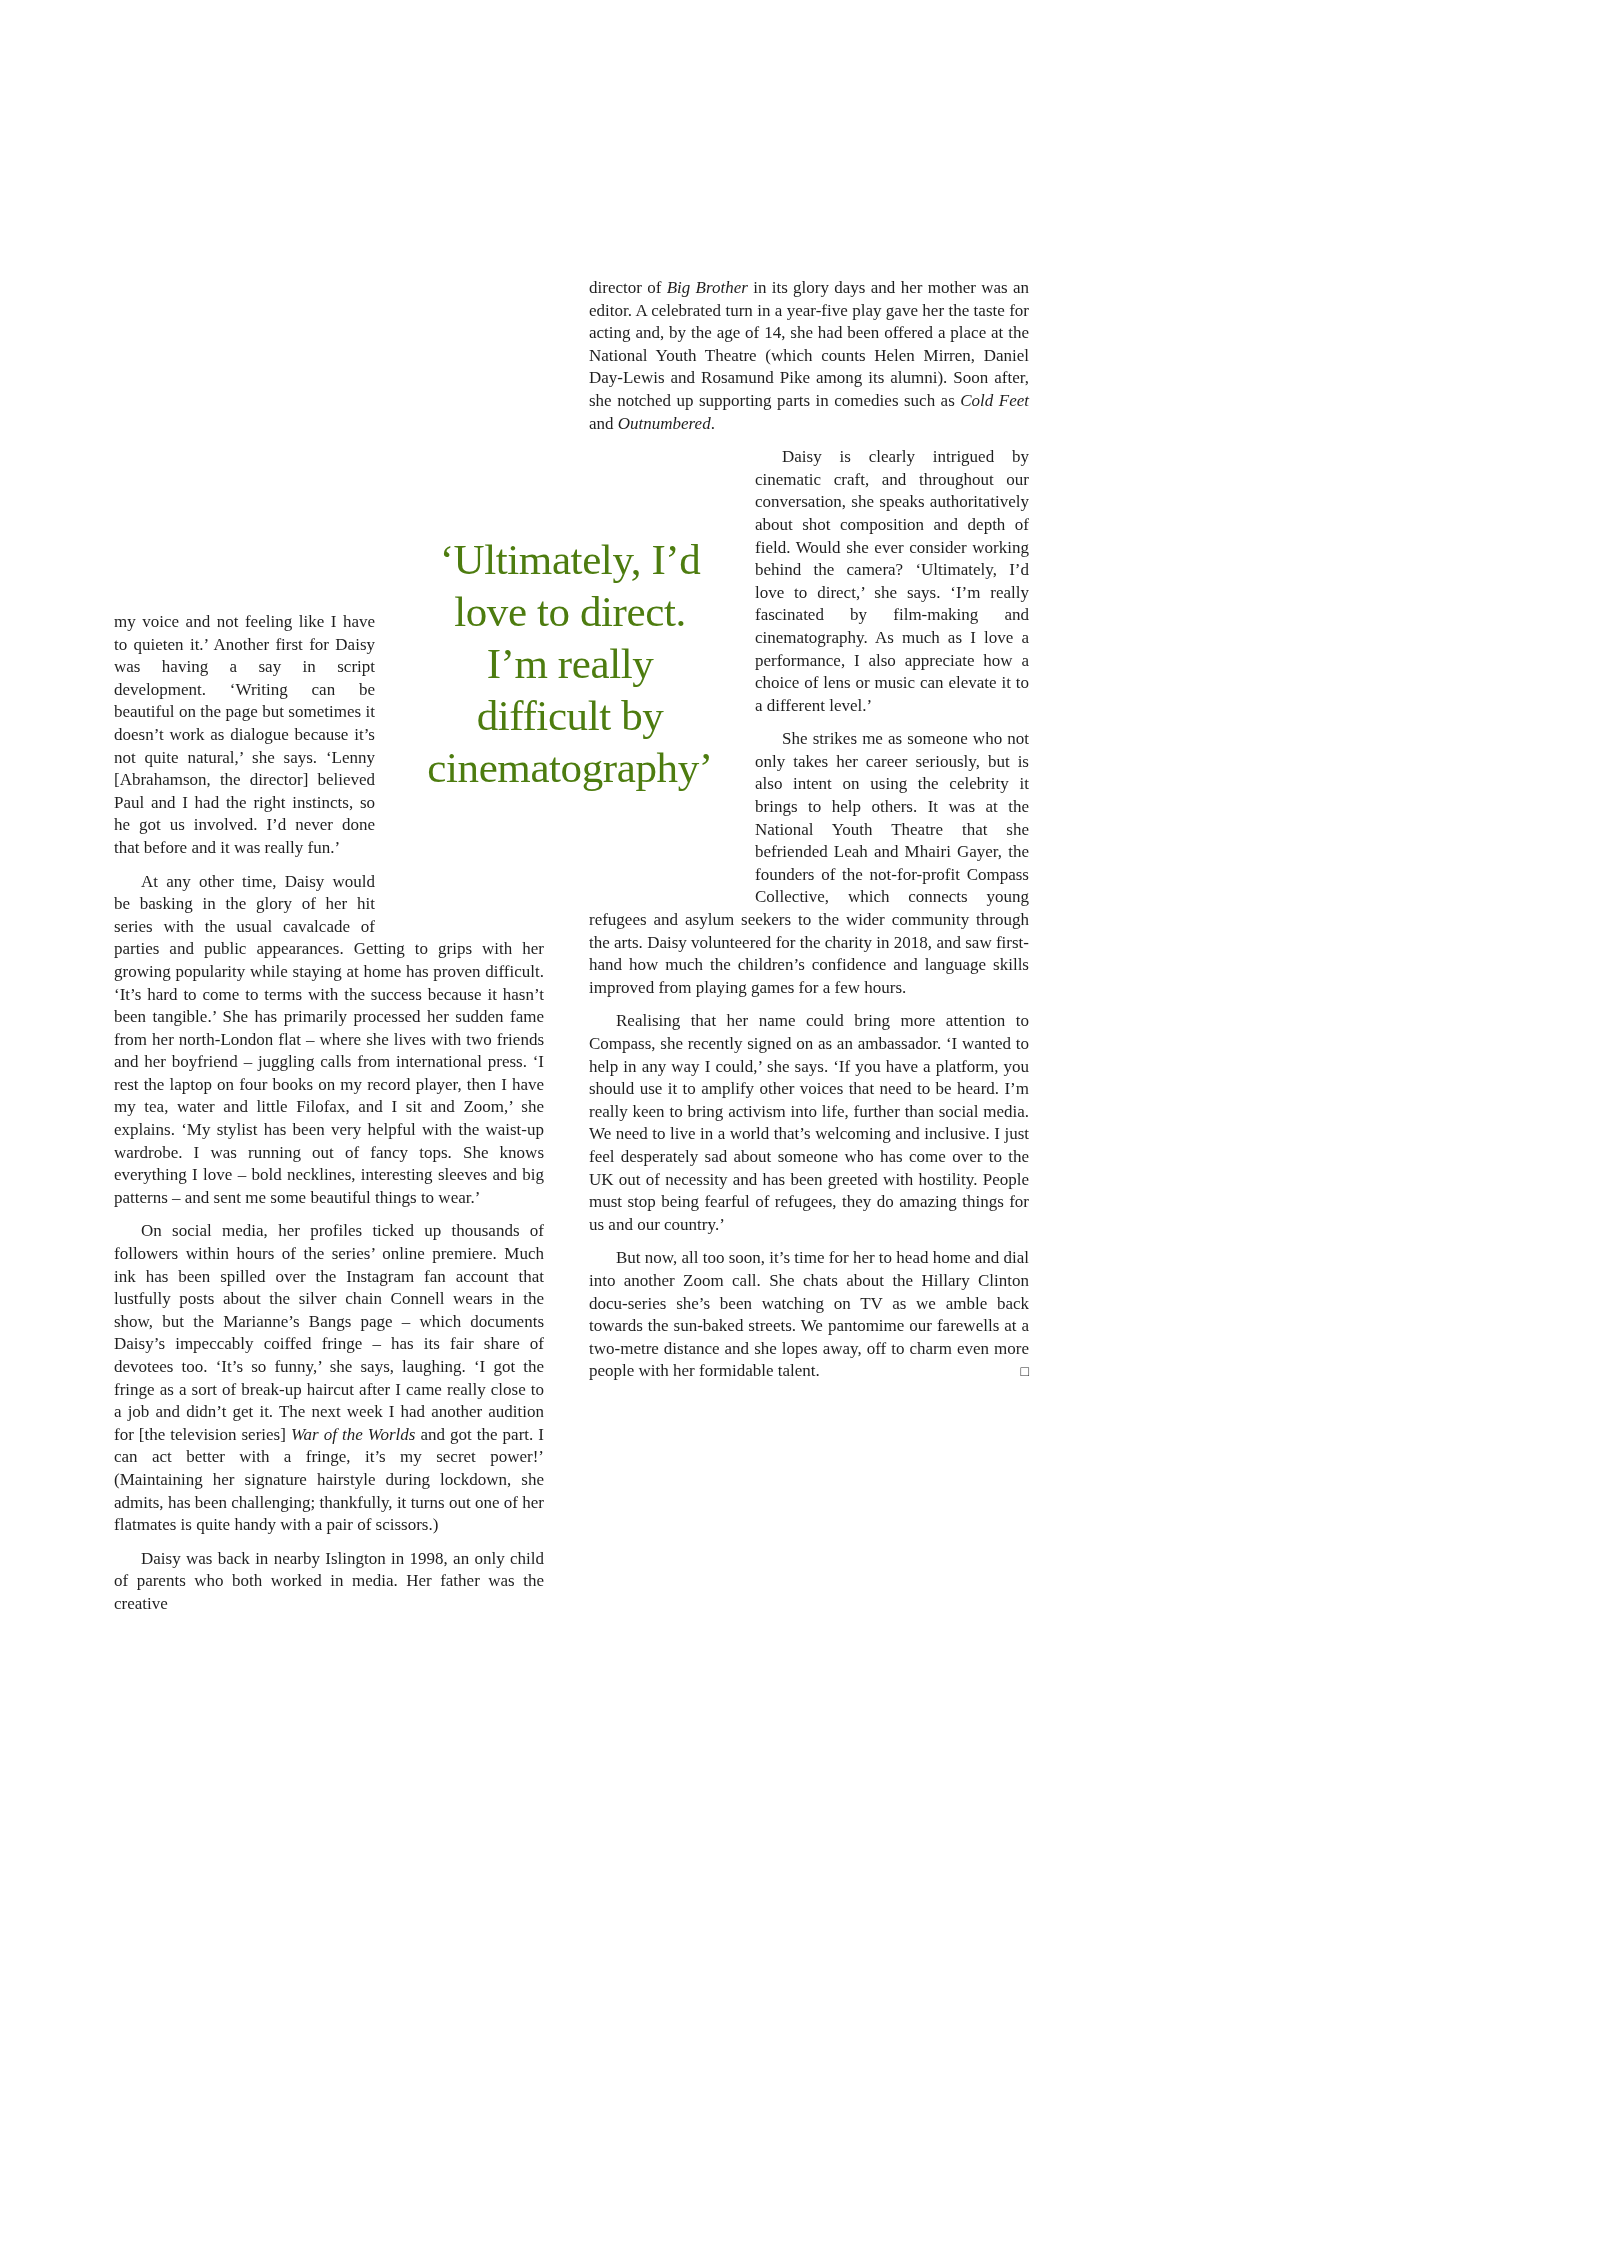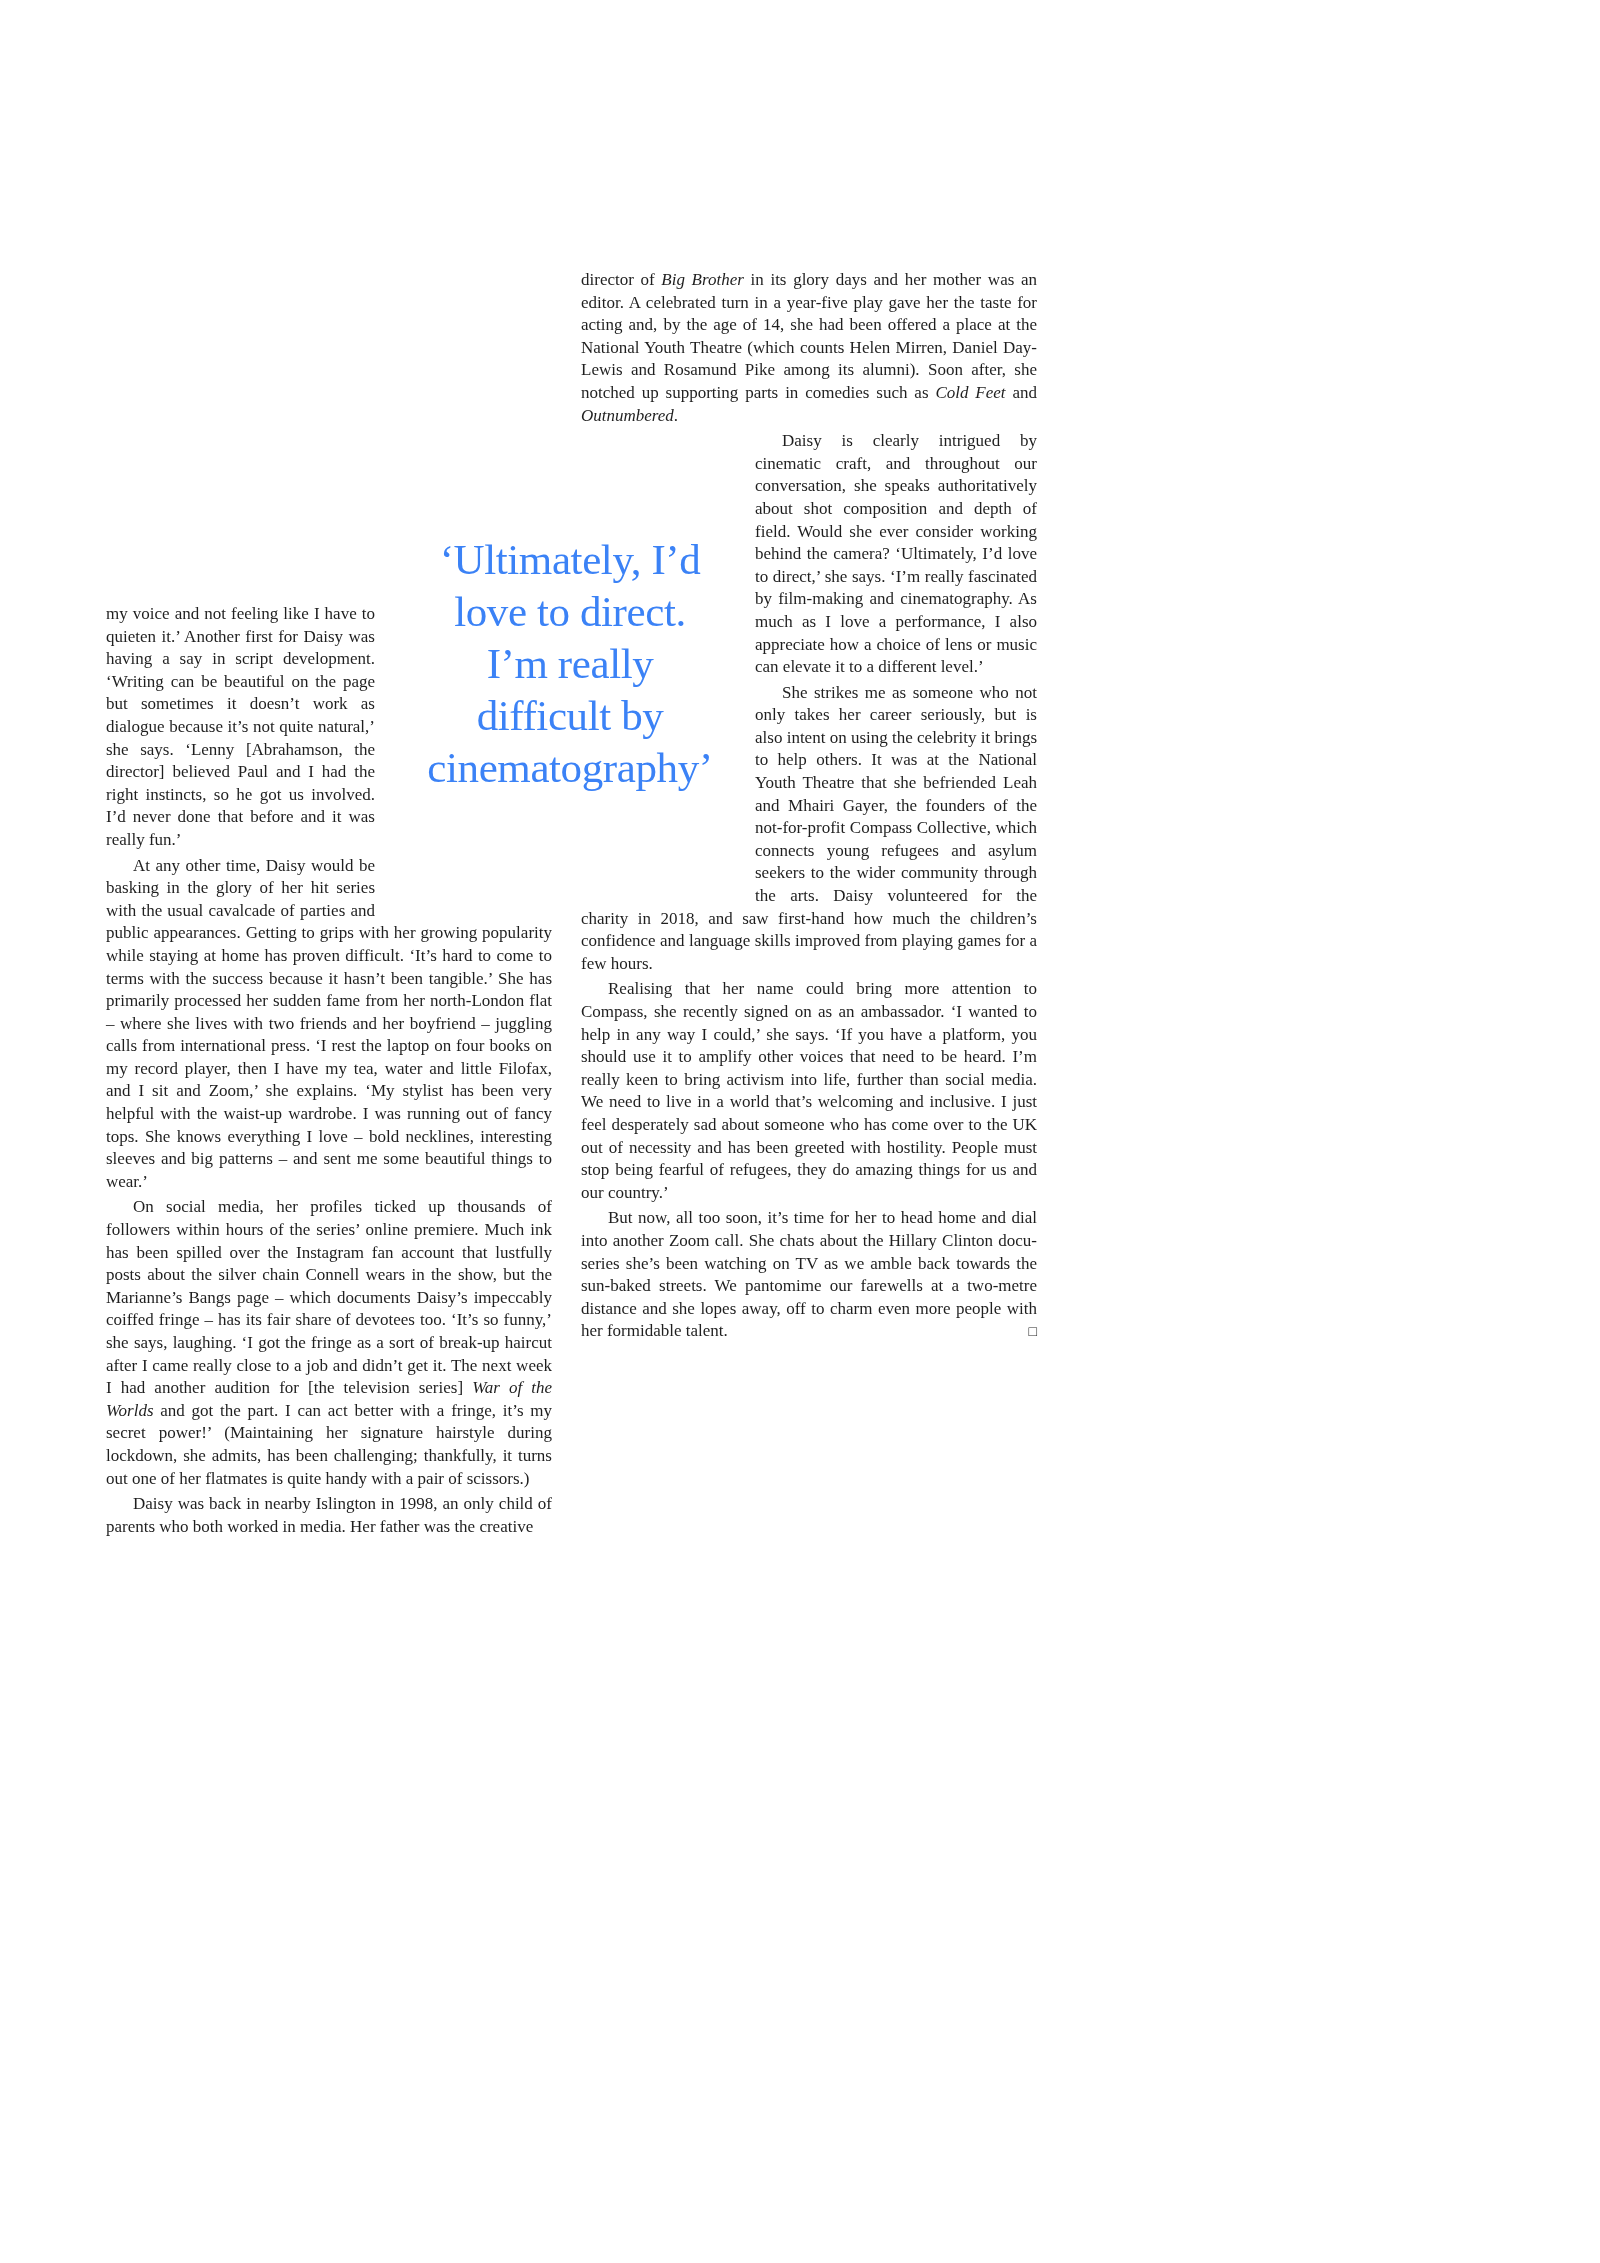--- a/index.html
+++ b/index.html
@@ -30,38 +30,38 @@
     height: 318px;
   }
   .spacer-right {
     float: left;
     width: 177px;
     height: 632px;
     shape-outside: inset(181px 0 0 0);
   }
 
   p.body-para {
-    margin: 3px;
+    margin: 11px;
     position: relative;
     hyphens: auto;
     -webkit-hyphens: auto;
   }
   p.body-para.indent { text-indent: 27px; }
   em { font-style: italic; }
 
   .pull-quote {
     position: absolute;
     left: 330px;
     top: 534px;
     width: 480px;
     text-align: center;
     font-size: 43px;
     line-height: 52px;
     letter-spacing: -0.4px;
-    color: #3b82f6;
+    color: #4d7c0f;
     z-index: 2;
   }
   .pq-line { white-space: nowrap; }
 
   .end-mark {
     position: absolute;
     right: 0;
     bottom: 4px;
     font-size: 14px;
     line-height: 1;

